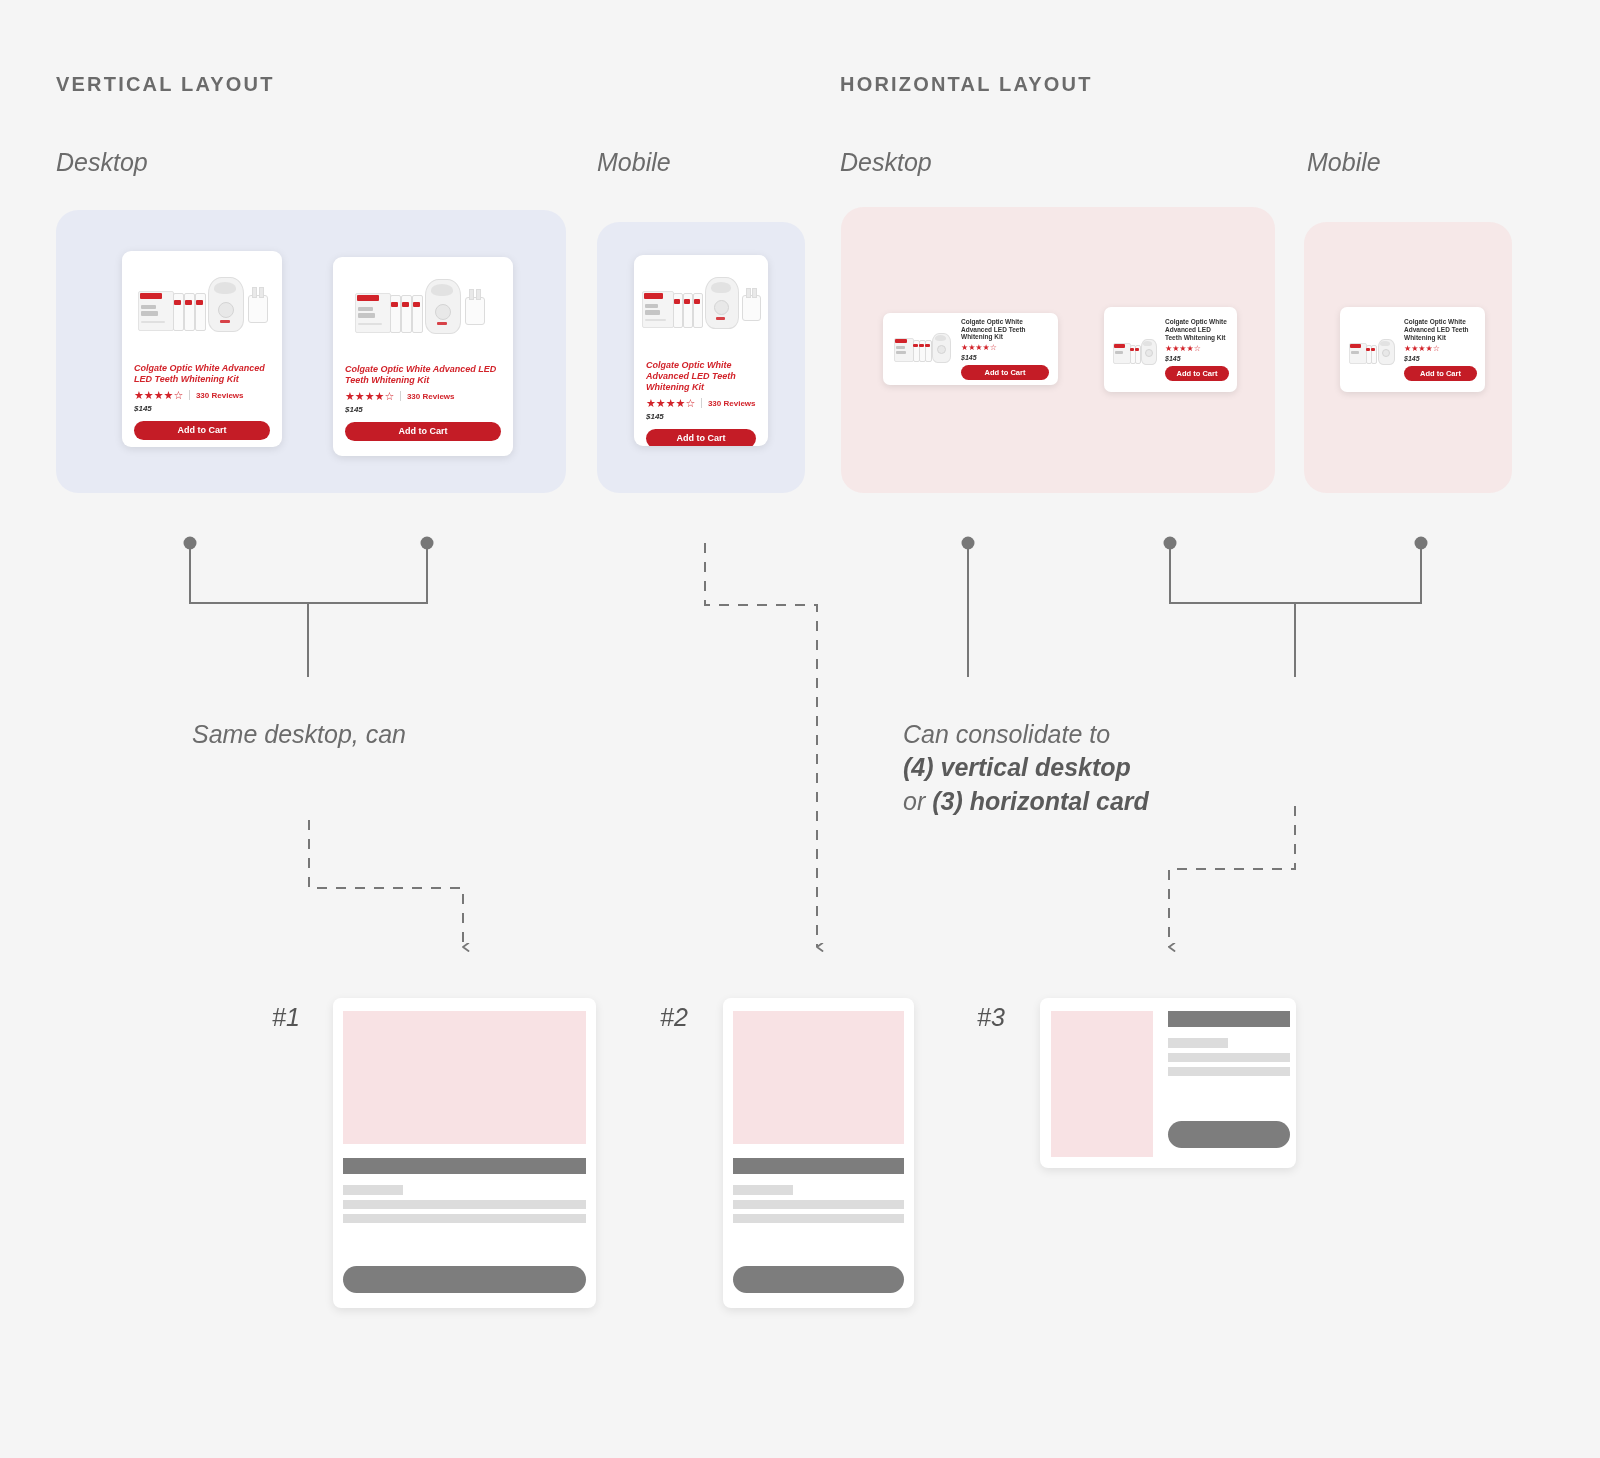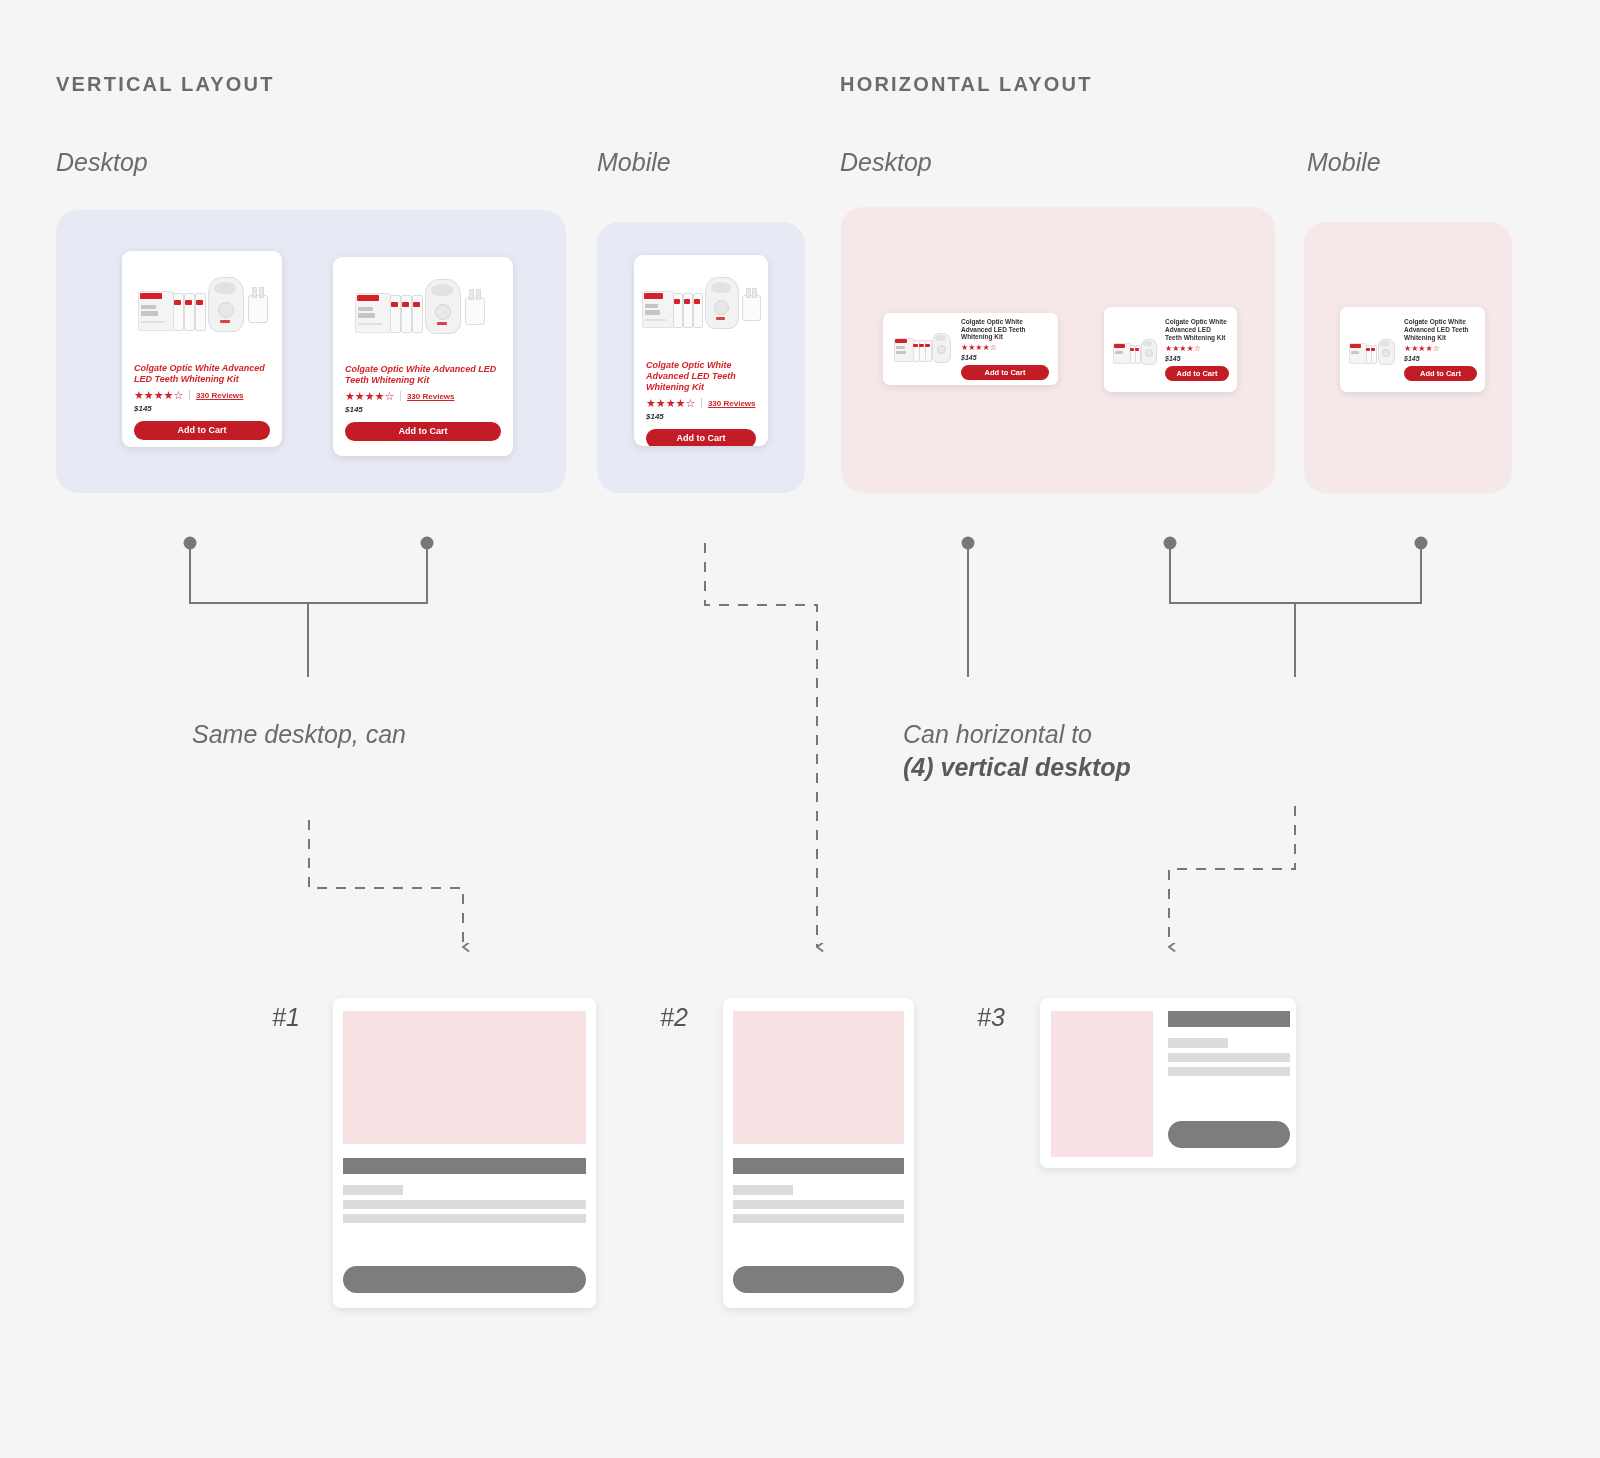--- a/index.html
+++ b/index.html
@@ -88,21 +88,20 @@
     letter-spacing: 0px;
     line-height: 1;
     white-space: nowrap;
   }
   .rating-sep {
     color: #c9c9c9;
     line-height: 1;
   }
   .reviews {
     color: #d2232a;
-    text-decoration: underline;
     font-weight: 700;
     white-space: nowrap;
   }
   .price {
     color: #333;
     font-weight: 700;
     font-style: italic;
   }
   .atc {
     background: #c41c26;
@@ -487,22 +486,25 @@
     </g>
 
     <path d="M1295,806 L1295,869 L1169,869 L1169,947" fill="none" stroke="#777777" stroke-width="2" stroke-dasharray="10 9" marker-end="url(#arrowhead)"></path>
   </svg>
 
   <div class="note" style="left:192px; top:718px; width:340px;">
     <div>Same desktop, can</div>
   </div>
 
   <div class="note" style="left:903px; top:718px; width:300px;">
-    <div>Can horizontal to</div>
+    <div>Can consolidate to</div>
     <div><b>(4) vertical desktop</b></div>
+    <div>
+      <span>or </span><b>(3) horizontal card</b>
+    </div>
   </div>
 
 
   <div class="wf-label" style="left:272px; top:1003px;">#1</div>
   <div class="wf" style="left:333px; top:998px; width:263px; height:310px;">
     <div class="wf-img" style="left:10px; top:13px; width:243px; height:133px;"></div>
     <div class="wf-bar-dark" style="left:10px; top:1173px; width:243px; height:0;"></div>
     <div class="wf-bar-dark" style="left:10px; top:160px; width:243px; height:16px;"></div>
     <div class="wf-bar-light" style="left:10px; top:187px; width:60px; height:10px;"></div>
     <div class="wf-bar-light" style="left:10px; top:202px; width:243px; height:9px;"></div>

